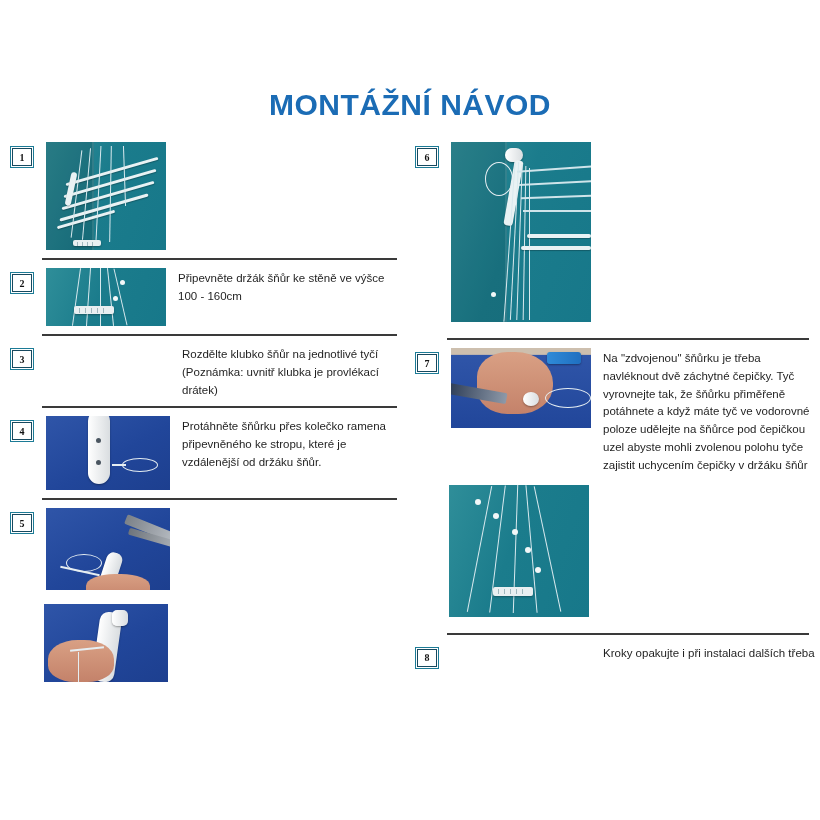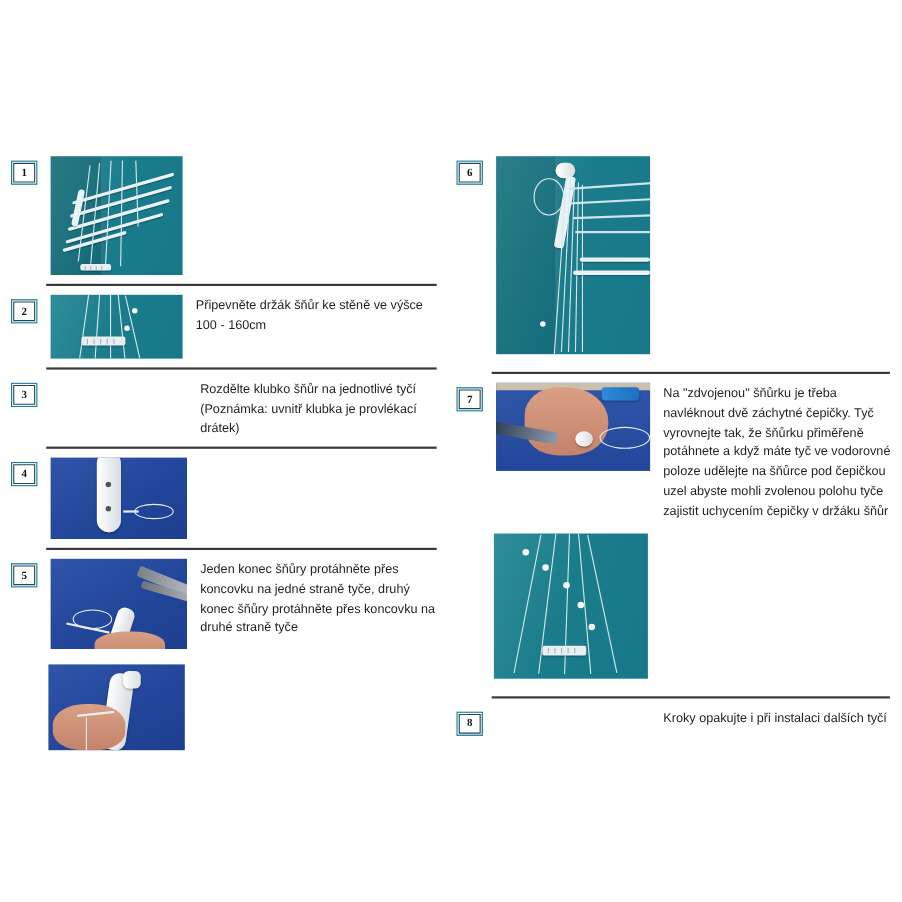--- a/index.html
+++ b/index.html
@@ -92,20 +92,21 @@
   .cap{position:absolute;background:linear-gradient(90deg,#ffffff,#d9dde0);border-radius:8px;box-shadow:0 1px 2px rgba(0,0,0,.35);}
   .loop{position:absolute;border:1.5px solid #e6eef2;border-radius:50%;background:transparent;}
   .wallcorner{position:absolute;background:rgba(255,255,255,.10);}
   .darkwall{position:absolute;background:rgba(0,0,0,.13);}
 </style>
 </head>
 <body>
 
 <div class="page">
 
+  <div class="title">MONTÁŽNÍ NÁVOD</div>
 
   <div class="col col-left">
 
     <div class="step">
       <div class="step-row">
         <div class="badge">1</div>
         <div class="imgwrap">
           <div class="photo teal" style="width:120px;height:108px;">
             <div class="darkwall" style="left:0;top:0;width:48px;height:108px;"></div>
             <div class="wallcorner" style="left:46px;top:0;width:2px;height:108px;"></div>
@@ -175,39 +176,39 @@
         <div class="badge">4</div>
         <div class="imgwrap">
           <div class="photo blue" style="width:124px;height:74px;">
             <div class="cap" style="left:42px;top:-6px;width:22px;height:74px;border-radius:11px;"></div>
             <div class="bead" style="left:50px;top:22px;width:5px;height:5px;background:#4a5560;"></div>
             <div class="bead" style="left:50px;top:44px;width:5px;height:5px;background:#4a5560;"></div>
             <div class="loop" style="left:76px;top:42px;width:34px;height:12px;"></div>
             <div class="cordw" style="left:66px;top:48px;width:14px;background:#e6eef2;height:1.5px;"></div>
           </div>
         </div>
+        <div class="txt">Protáhněte šňůrku přes kolečko ramena připevněného ke stropu, které je vzdálenější od držáku šňůr.</div>
       </div>
     </div>
 
     <div class="divider"></div>
 
     <div class="step">
       <div class="step-row">
         <div class="badge">5</div>
         <div class="imgwrap">
           <div class="photo blue" style="width:124px;height:82px;">
             <div class="plier" style="left:78px;top:16px;width:54px;height:10px;transform:rotate(22deg);"></div>
             <div class="plier" style="left:82px;top:26px;width:46px;height:7px;transform:rotate(16deg);background:linear-gradient(90deg,#6e747b,#a9aeb4);"></div>
             <div class="cap" style="left:56px;top:44px;width:16px;height:42px;border-radius:7px;transform:rotate(18deg);"></div>
             <div class="loop" style="left:20px;top:46px;width:34px;height:16px;"></div>
             <div class="cordw" style="left:14px;top:62px;width:40px;height:1.5px;background:#e6eef2;transform:rotate(12deg);"></div>
             <div class="hand" style="left:40px;top:66px;width:64px;height:26px;"></div>
           </div>
         </div>
-        <div class="txt">Jeden konec šňůry protáhněte přes koncovku na jedné straně tyče, druhý konec šňůry protáhněte přes koncovku na druhé straně tyče</div>
       </div>
     </div>
 
     <div class="step" style="margin-top:10px;">
       <div class="step-row">
         <div class="badge" style="border:none;box-shadow:none;"></div>
         <div class="imgwrap">
           <div class="photo blue" style="width:124px;height:78px;">
             <div class="cap" style="left:52px;top:8px;width:22px;height:70px;border-radius:9px;transform:rotate(8deg);"></div>
             <div class="cap" style="left:68px;top:6px;width:16px;height:16px;border-radius:5px;"></div>
@@ -293,18 +294,18 @@
         <div class="txt"></div>
       </div>
     </div>
 
     <div class="divider" style="margin-top:14px;"></div>
 
     <div class="step">
       <div class="step-row">
         <div class="badge">8</div>
         <div class="imgwrap" style="width:140px;height:30px;"></div>
-        <div class="txt">Kroky opakujte i při instalaci dalších tyčí</div>
+        <div class="txt">Kroky opakujte i při instalaci dalších třeba</div>
       </div>
     </div>
 
   </div>
 </div>
 
 </body></html>

